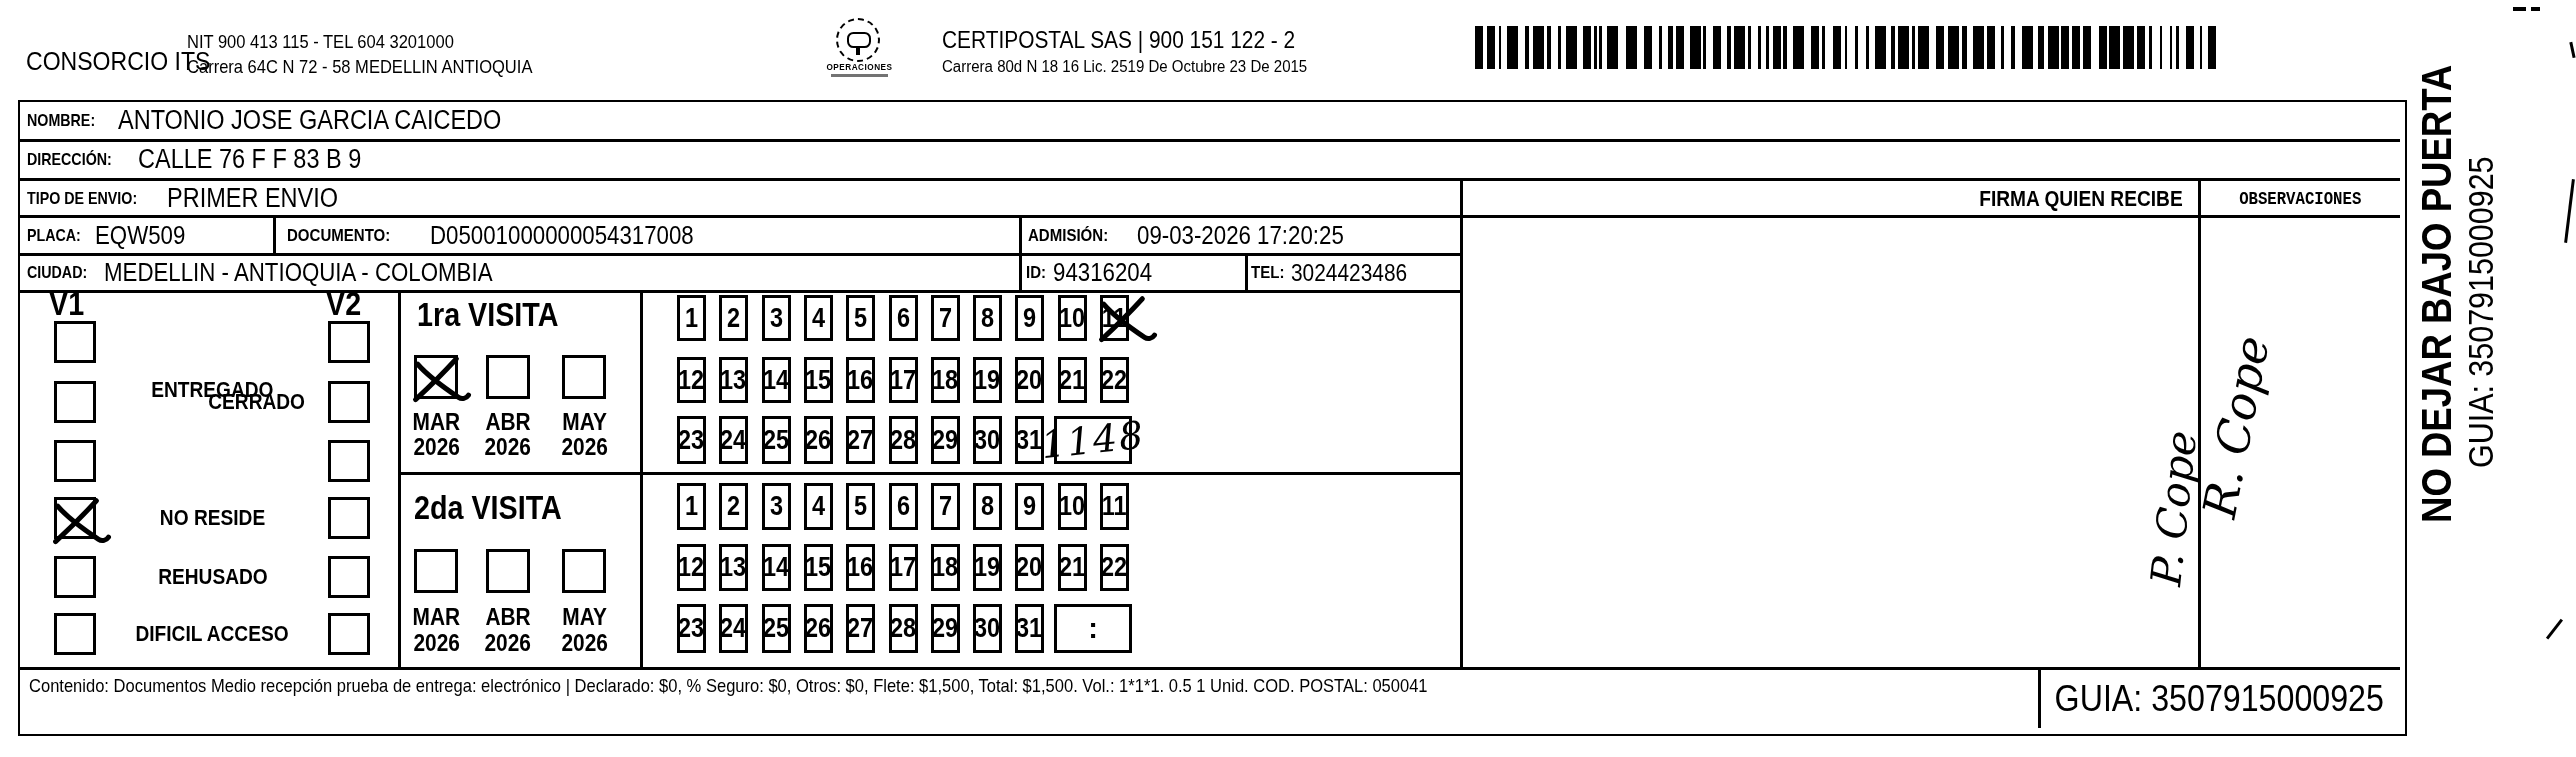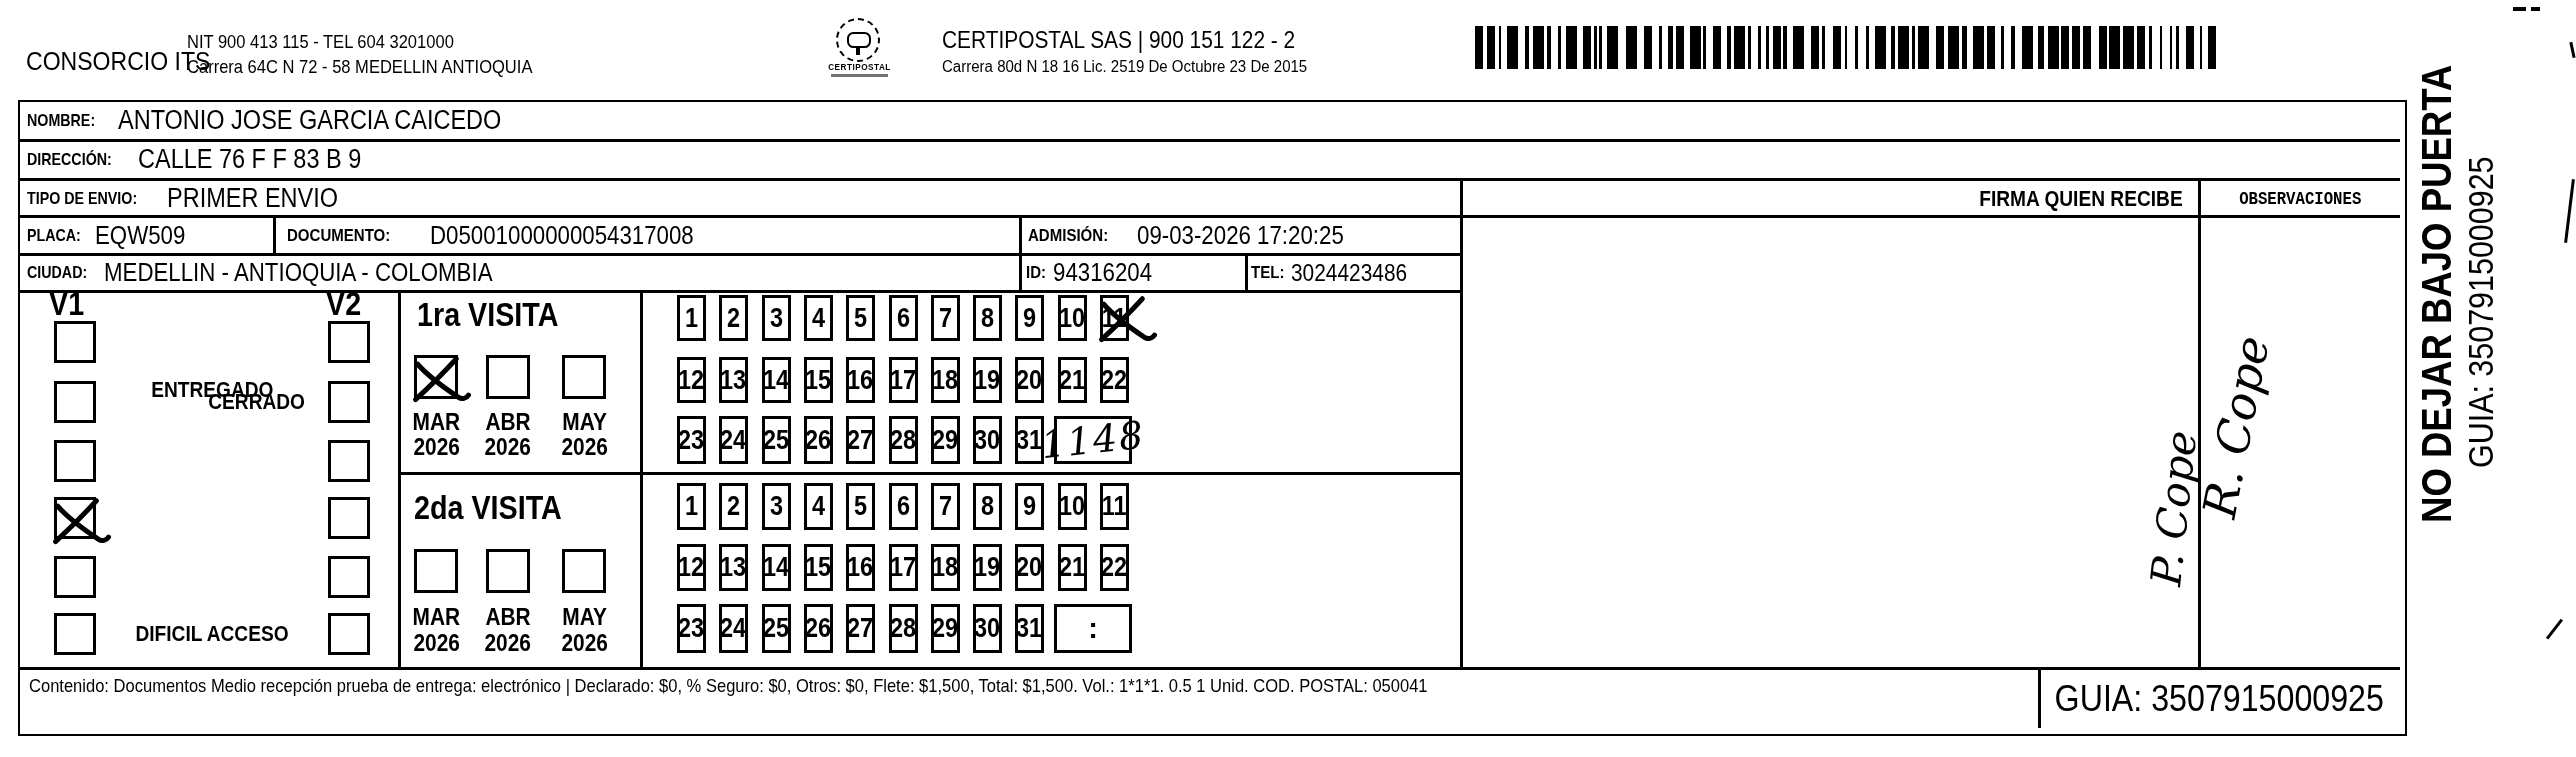--- a/index.html
+++ b/index.html
@@ -62,21 +62,21 @@
 <div id="page">
 
   <div class="abs" style="left:25.6px; top:46px; font-size:26.5px;"><span class="cx">CONSORCIO ITS</span></div>
   <div class="abs" style="left:187px; top:31px; font-size:19px;"><span class="cx">NIT 900 413 115 - TEL 604 3201000</span></div>
   <div class="abs" style="left:187px; top:56px; font-size:19px;text-decoration:underline;"><span class="cx">Carrera 64C N 72 - 58 MEDELLIN ANTIOQUIA</span></div>
 
   <div class="logo-outer">
     <div class="logo-inner"></div>
     <div class="logo-stem"></div>
   </div>
-  <div class="logo-cap">CERTIPOSTAL</div>
+  <div class="logo-cap">OPERACIONES</div>
   <div class="logo-smudge"></div>
 
   <div class="abs" style="left:942px; top:25.6px; font-size:24px;"><span class="cx">CERTIPOSTAL SAS | 900 151 122 - 2</span></div>
   <div class="abs" style="left:942px; top:56px; font-size:17.3px;"><span class="cx">Carrera 80d N 18 16  Lic. 2519 De Octubre 23 De 2015</span></div>
 
   <div id="barcode">
       <div class="bar" style="width: 8.2px; margin-right: 3.7px;"></div>
       <div class="bar" style="width: 8.2px; margin-right: 3.7px;"></div>
       <div class="bar" style="width: 2.7px; margin-right: 5.5px;"></div>
       <div class="bar" style="width: 11px; margin-right: 7.3px;"></div>
@@ -208,23 +208,29 @@
 
     <div class="cb" style="left:34px; top:338px;"></div>
     <div class="cb" style="left:308px; top:338px;"></div>
 
     <div class="cb" style="left:34px; top:395px;">
         <svg viewBox="0 0 48 48" style="position: absolute; left: -7.3px; top: -7.3px; width: 53px; height: 53px; overflow: visible; pointer-events: none;">
           <path d="M7 12 C 14 20, 26 30, 44 42 C 47 44, 51 43, 53 40" fill="none" stroke="#000" stroke-width="4.5" stroke-linecap="round"></path>
           <path d="M42 7 C 32 18, 18 32, 5 44" fill="none" stroke="#000" stroke-width="4.5" stroke-linecap="round"></path>
         </svg>
       </div>
+    <div class="stlabel" style="top:395px;">
+        <span class="cxc">NO RESIDE</span>
+      </div>
     <div class="cb" style="left:308px; top:395px;"></div>
 
     <div class="cb" style="left:34px; top:454px;"></div>
+    <div class="stlabel" style="top:454px;">
+        <span class="cxc">REHUSADO</span>
+      </div>
     <div class="cb" style="left:308px; top:454px;"></div>
 
     <div class="cb" style="left:34px; top:511px;"></div>
     <div class="stlabel" style="top:511px;">
         <span class="cxc">DIFICIL ACCESO</span>
       </div>
     <div class="cb" style="left:308px; top:511px;"></div>
 
     <div class="vtitle" style="left:397px; top:194px;"><span class="cx">1ra VISITA</span></div>
     <div class="cb mb" style="left:394px; top:253px;">

